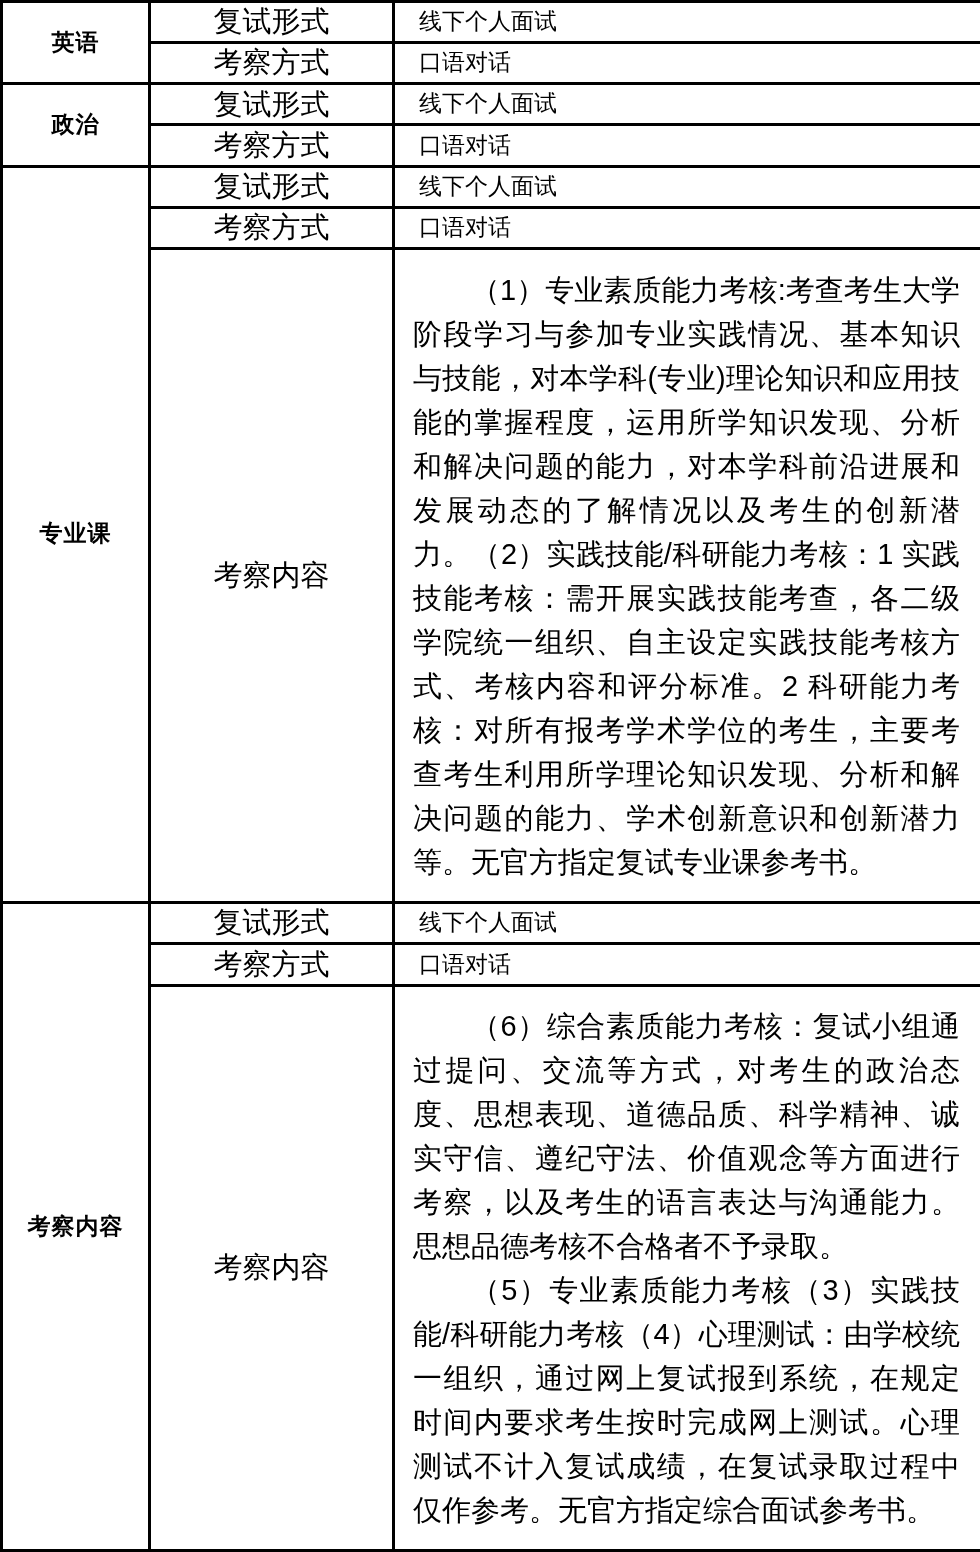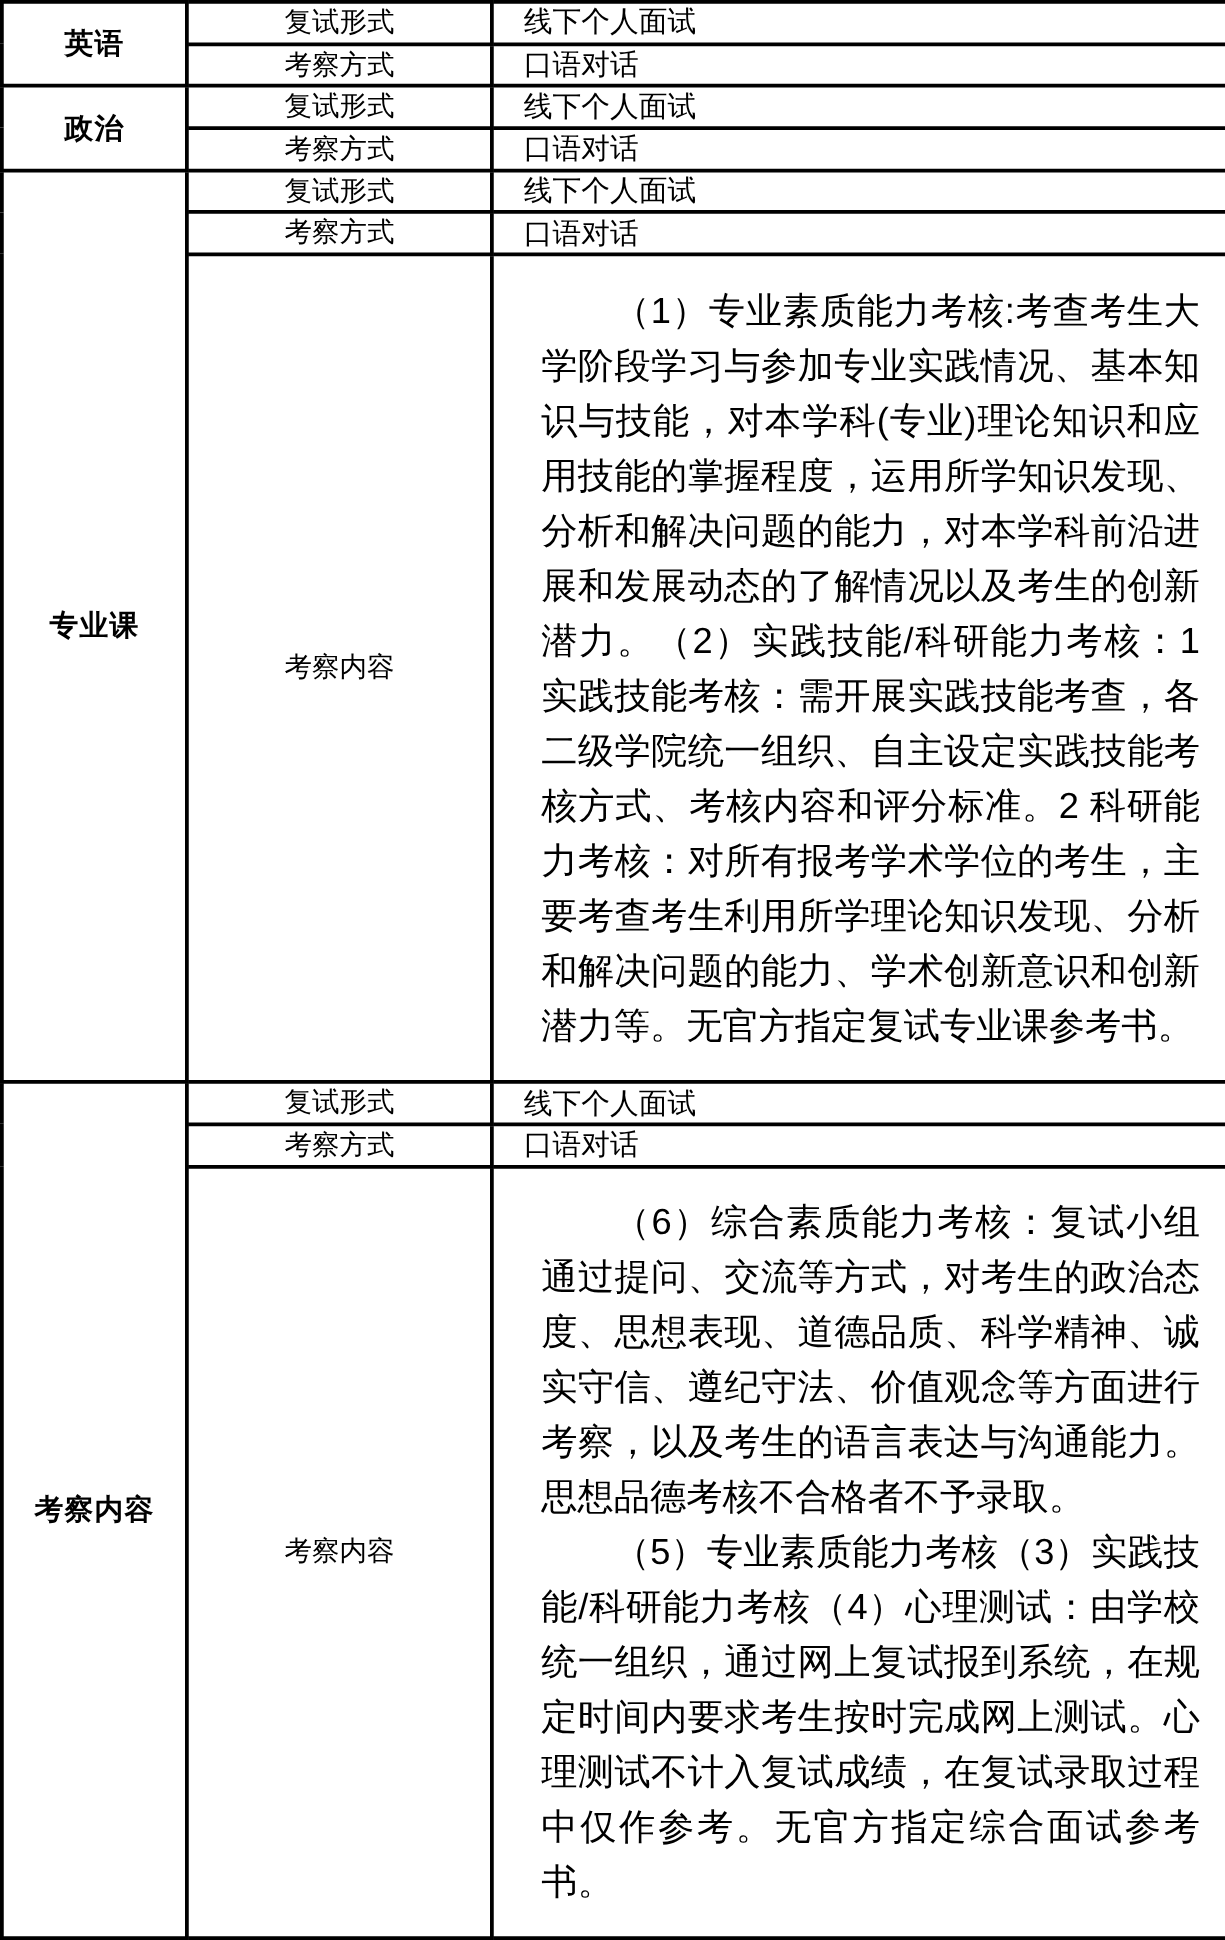--- a/index.html
+++ b/index.html
@@ -45,21 +45,21 @@
     text-align: center;
     font-weight: bold;
     font-size: 23px;
     letter-spacing: 1px;
     line-height: 1.3;
   }
 
   
   td.aspect {
     text-align: center;
-    font-size: 22px;
+    font-size: 29px;
     line-height: 1.3;
   }
 
   
   td.value-short {
     text-align: left;
     font-size: 23px;
     padding-left: 24px;
     line-height: 1.3;
   }
@@ -70,21 +70,20 @@
     text-justify: inter-ideograph;
     font-size: 29px;
     line-height: 44px;
     padding: 14px 20px 14px 18px;
     vertical-align: middle;
   }
   td.value-long p {
     text-indent: 2em;
     text-align: justify;
     text-justify: inter-ideograph;
-    margin-left: 20px;
   }
 </style>
 </head>
 <body>
 
 <table id="exam-table">
   <colgroup>
     <col class="c-subject">
     <col class="c-aspect">
     <col class="c-value">

